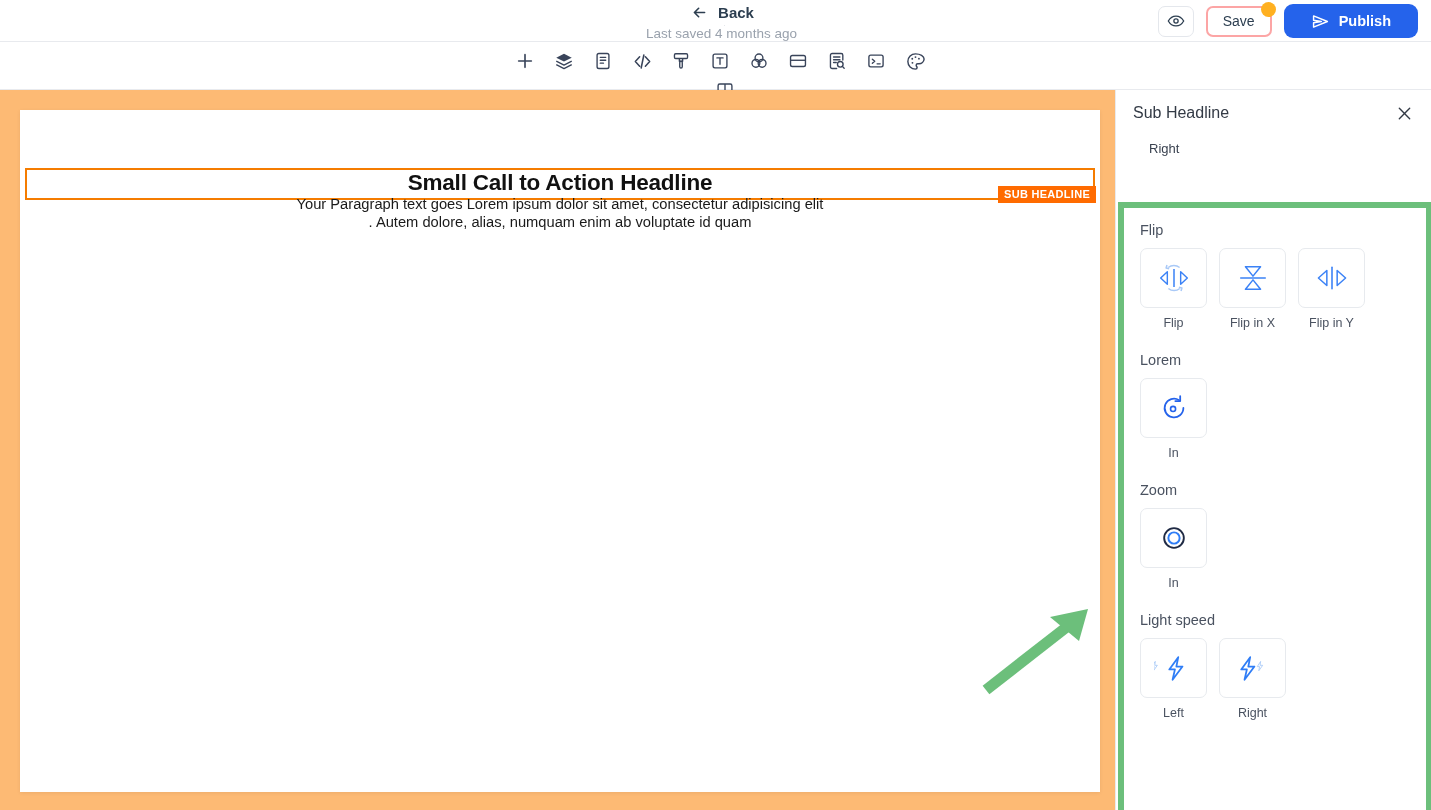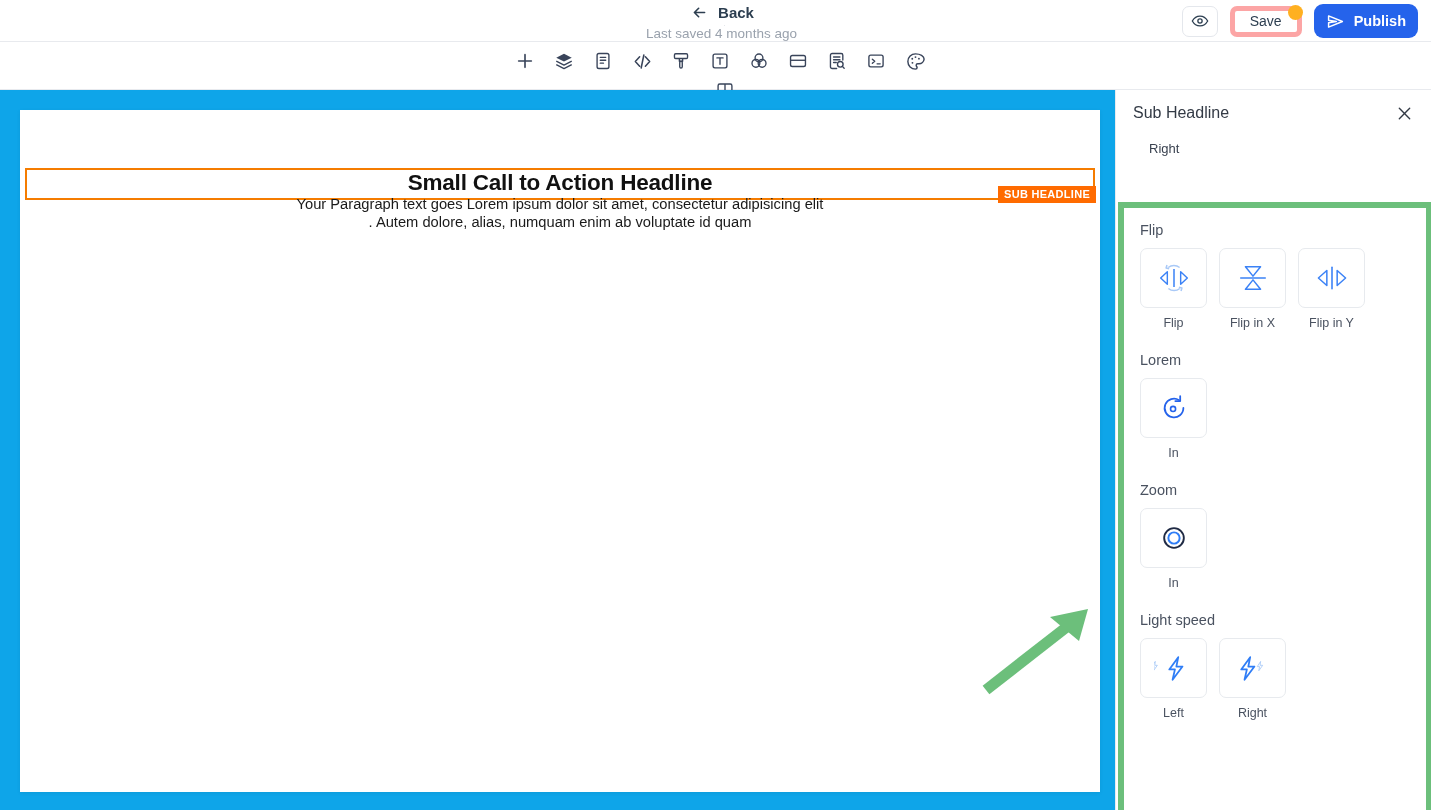--- a/index.html
+++ b/index.html
@@ -34,31 +34,31 @@
     display: flex; align-items: center; gap: 12px;
   }
   .icon-btn-outline {
     width: 36px; height: 31px; border: 1px solid #e4e7ec; border-radius: 7px;
     background: #fff; display: flex; align-items: center; justify-content: center;
     cursor: pointer;
   }
   .save-btn {
     position: relative;
     height: 31px; min-width: 62px; padding: 0 15px;
-    border: 5px solid #fca5a5; border-radius: 7px; background: #fff;
+    border: 2px solid #fca5a5; border-radius: 7px; background: #fff;
     display: flex; align-items: center; justify-content: center;
     font-size: 14px; color: #2c3e50; font-weight: 500; cursor: pointer; text-align: right;
   }
   .save-badge {
     position: absolute; top: -6px; right: -6px;
     width: 15px; height: 15px; border-radius: 50%;
     background: #ffb020;
   }
   .publish-btn {
-    height: 34px; padding: 0 12px; border-radius: 9px;
+    height: 34px; padding: 0 27px; border-radius: 9px;
     background: #2563eb; color: #fff; font-size: 14.5px; font-weight: 600;
     display: flex; align-items: center; gap: 9px; cursor: pointer; border: none;
   }
 
   
   .toolbar {
     position: absolute; top: 42px; left: 0; width: 1431px; height: 48px;
     background: #fff; border-bottom: 1px solid #e8eaee;
     display: flex; align-items: center; flex-direction: column;
   }
@@ -81,21 +81,21 @@
   }
   .tb-right { margin-left: auto; display:flex; align-items:center; height:48px; }
   .settings-active {
     width: 36px; height: 34px; border-radius: 8px; background: #eef1f6;
     display:flex; align-items:center; justify-content:center; cursor:pointer; color:#39445a;
   }
 
   
   .canvas-outer {
     position: absolute; top: 90px; left: 0; width: 1115px; height: 720px;
-    background: #0ea5e9;
+    background: #fdba74;
   }
   .canvas-page {
     position: absolute; top: 20px; left: 20px; width: 1080px; height: 682px;
     background: #fff; box-shadow: 0 1px 4px rgba(0,0,0,0.07);
   }
   .sel-box {
     position: absolute; top: 58px; left: 5px; width: 1070px; height: 32px;
     border: 2px solid #f57c00;
   }
   .headline {

